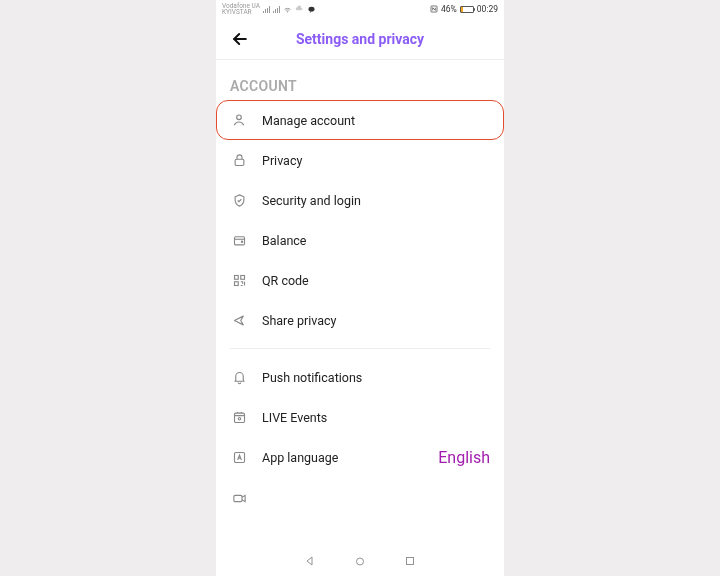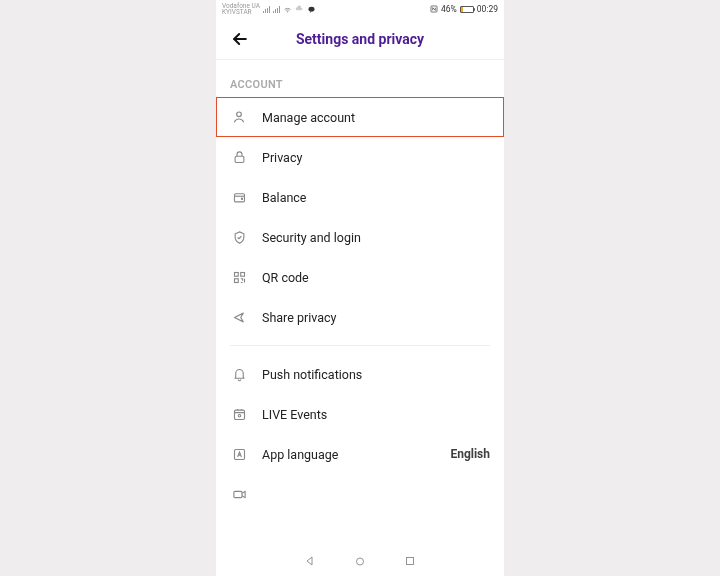--- a/index.html
+++ b/index.html
@@ -95,59 +95,59 @@
     align-items:center;
     justify-content:center;
     cursor:pointer;
   }
   .header-title {
     position:absolute;
     left:0;right:0;
     text-align:center;
     font-size:14px;
     font-weight:700;
-    color:#4c1d95;
+    color:#8b5cf6;
     pointer-events:none;
   }
   .scroll {
     height: calc(576px - 18px - 42px - 30px);
     overflow: hidden;
   }
   .section-title {
-    font-size: 11px;
+    font-size: 14px;
     font-weight: 600;
     color: #aaa;
     letter-spacing: 0.3px;
     padding: 18px 14px 6px;
   }
   .row {
     display:flex;
     align-items:center;
     padding: 11px 14px;
     gap: 14px;
     cursor: pointer;
     font-size: 12.5px;
     color:#222;
+    border-radius:12px;
   }
   .row .icon-slot {
     width: 18px;
     height: 18px;
     display:flex;
     align-items:center;
     justify-content:center;
     color:#888;
     flex-shrink:0;
   }
   .row .label {
     flex:1;
   }
   .row .value {
-    font-size:12px;
-    color:#404040;
-    font-weight:bold;
+    font-size:16px;
+    color:#a21caf;
   }
   .row.highlighted {
     outline: 1.5px solid #e34b2d;
     outline-offset: -1px;
   }
   .divider {
     height:1px;
     background:#eee;
     margin: 8px 14px;
   }
@@ -248,36 +248,36 @@
             <rect x="5" y="10" width="14" height="10" rx="2"></rect>
             <path d="M8 10V7a4 4 0 0 1 8 0v3"></path>
           </svg>
       </span>
       <span class="label">Privacy</span>
     </div>
 
     <div class="row">
       <span class="icon-slot">
         <svg width="15" height="15" viewBox="0 0 24 24" fill="none" stroke="#888" stroke-width="1.8">
+            <path d="M12 3l7 3v5c0 5-3 8-7 10-4-2-7-5-7-10V6l7-3z"></path>
+            <path d="M9 12l2 2 4-4"></path>
+          </svg>
+      </span>
+      <span class="label">Security and login</span>
+    </div>
+
+    <div class="row">
+      <span class="icon-slot">
+        <svg width="15" height="15" viewBox="0 0 24 24" fill="none" stroke="#888" stroke-width="1.8">
             <rect x="4" y="6" width="16" height="13" rx="2"></rect>
             <path d="M4 10h16"></path>
             <circle cx="16" cy="14" r="1" fill="#888"></circle>
           </svg>
       </span>
       <span class="label">Balance</span>
-    </div>
-
-    <div class="row">
-      <span class="icon-slot">
-        <svg width="15" height="15" viewBox="0 0 24 24" fill="none" stroke="#888" stroke-width="1.8">
-            <path d="M12 3l7 3v5c0 5-3 8-7 10-4-2-7-5-7-10V6l7-3z"></path>
-            <path d="M9 12l2 2 4-4"></path>
-          </svg>
-      </span>
-      <span class="label">Security and login</span>
     </div>
 
     <div class="row">
       <span class="icon-slot">
         <svg width="15" height="15" viewBox="0 0 24 24" fill="none" stroke="#888" stroke-width="1.8">
             <rect x="4" y="4" width="6" height="6"></rect>
             <rect x="14" y="4" width="6" height="6"></rect>
             <rect x="4" y="14" width="6" height="6"></rect>
             <path d="M14 14h3v3M20 14v6M14 20h3"></path>
           </svg>

